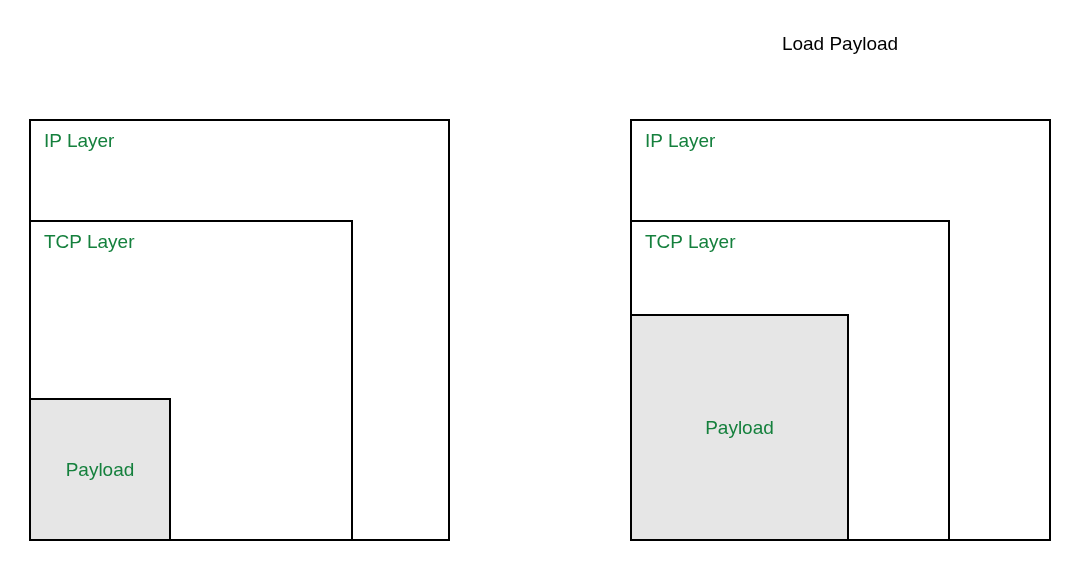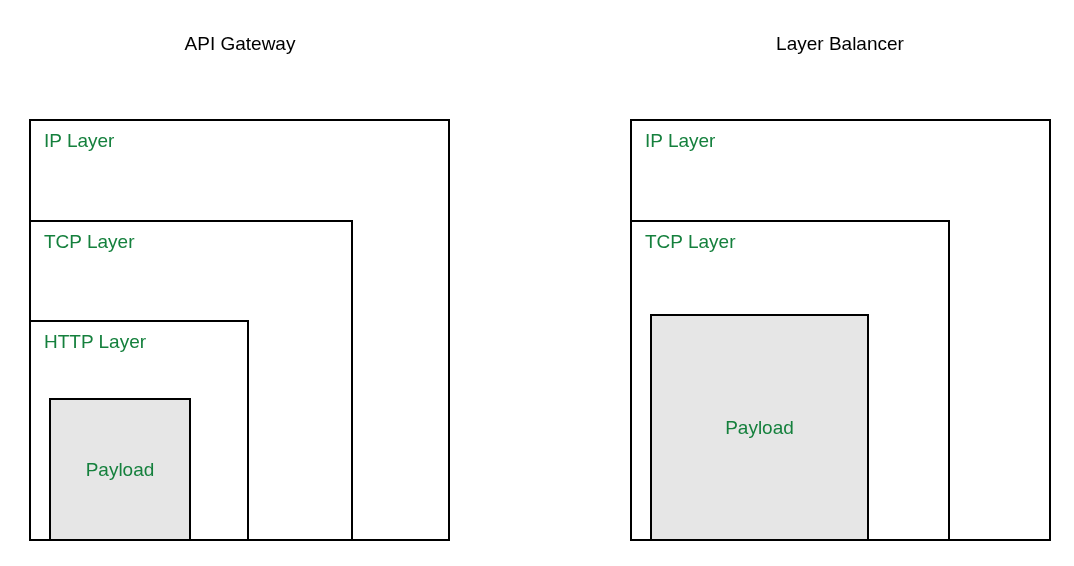--- a/index.html
+++ b/index.html
@@ -31,21 +31,20 @@
     white-space: nowrap;
   }
   .layer-box {
     position: absolute;
     box-sizing: border-box;
     border: 2px solid #000000;
     background: #ffffff;
   }
   .layer-box.filled {
     background: #e6e6e6;
-    margin-left: 20px;
   }
   .layer-label {
     position: absolute;
     font-size: 19px;
     line-height: 22px;
     white-space: nowrap;
     color: #15803d;
   }
   .layer-label.top-left {
     left: 13px;
@@ -68,39 +67,35 @@
   #lb-ip   { left: 630px; top: 119px; width: 421px; height: 422px; }
   #lb-tcp  { left: 630px; top: 220px; width: 320px; height: 321px; }
   #lb-pay  { left: 630px; top: 314px; width: 219px; height: 227px; }
   #lb-title { left: 690px; top: 33px; width: 300px; }
 </style>
 </head>
 <body>
 
 <div class="canvas">
 
-  <div class="diagram-title" id="gw-title">API Gateway</div>
 
   <div class="layer-box" id="gw-ip">
     <span class="layer-label top-left">IP Layer</span>
   </div>
 
   <div class="layer-box" id="gw-tcp">
     <span class="layer-label top-left">TCP Layer</span>
   </div>
 
-  <div class="layer-box" id="gw-http">
-    <span class="layer-label top-left">HTTP Layer</span>
-  </div>
 
   <div class="layer-box filled" id="gw-pay">
     <span class="layer-label centered">Payload</span>
   </div>
 
-  <div class="diagram-title" id="lb-title">Layer Balancer</div>
+  <div class="diagram-title" id="lb-title">Load Payload</div>
 
   <div class="layer-box" id="lb-ip">
     <span class="layer-label top-left">IP Layer</span>
   </div>
 
   <div class="layer-box" id="lb-tcp">
     <span class="layer-label top-left">TCP Layer</span>
   </div>
 
   <div class="layer-box filled" id="lb-pay">

